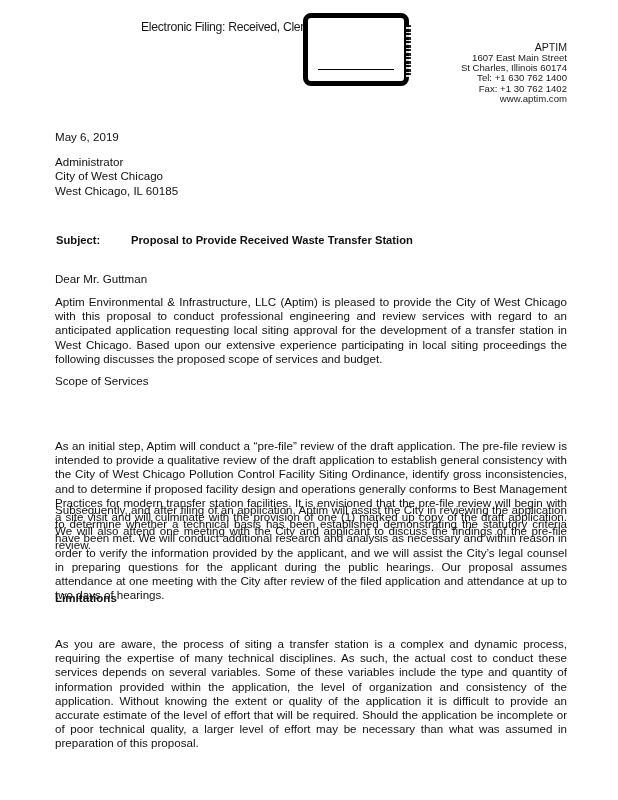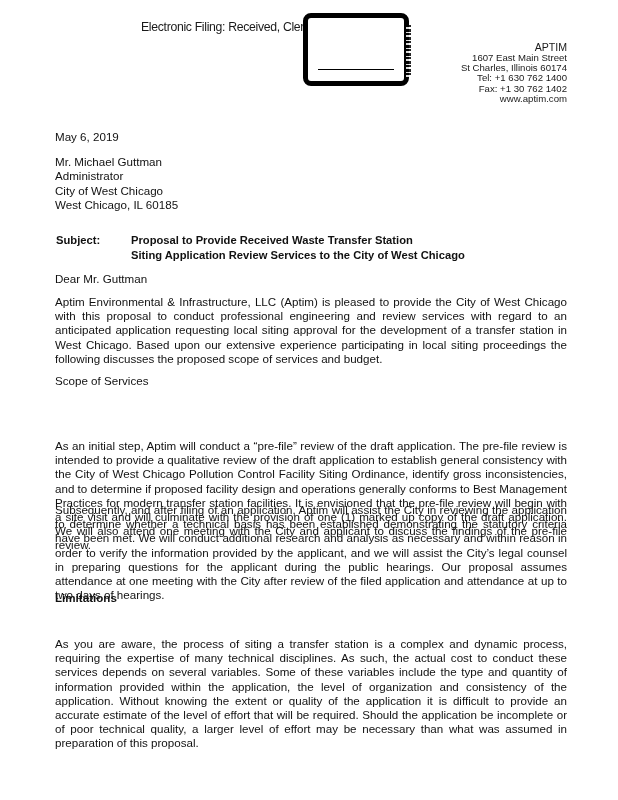--- a/index.html
+++ b/index.html
@@ -133,31 +133,29 @@
     <div>1607 East Main Street</div>
     <div>St Charles, Illinois 60174</div>
     <div>Tel: +1 630 762 1400</div>
     <div>Fax: +1 30 762 1402</div>
     <div>www.aptim.com</div>
   </div>
 
   <div class="text-block date">May 6, 2019</div>
 
   <div class="text-block address">
-    <div>Mr. Michael Guttman</div>
     <div>Administrator</div>
     <div>City of West Chicago</div>
     <div>West Chicago, IL 60185</div>
   </div>
 
   <div class="subject-row">
     <span class="subject-label">Subject:</span>
     <div class="subject-value">
       <div>Proposal to Provide Received Waste Transfer Station</div>
-      <div>Siting Application Review Services to the City of West Chicago</div>
     </div>
   </div>
 
   <div class="text-block salutation">Dear Mr. Guttman</div>
 
   <div class="text-block para p1">Aptim Environmental &amp; Infrastructure, LLC (Aptim) is pleased to provide the City of West Chicago with this proposal to conduct professional engineering and review services with regard to an anticipated application requesting local siting approval for the development of a transfer station in West Chicago. Based upon our extensive experience participating in local siting proceedings the following discusses the proposed scope of services and budget.</div>
 
   <div class="text-block h-scope">Scope of Services</div>
 
   <div class="text-block para p2">As an initial step, Aptim will conduct a “pre-file” review of the draft application.  The pre-file review is intended to provide a qualitative review of the draft application to establish general consistency with the City of West Chicago Pollution Control Facility Siting Ordinance, identify gross inconsistencies, and to determine if proposed facility design and operations generally conforms to Best Management Practices for modern transfer station facilities.  It is envisioned that the pre-file review will begin with a site visit and will culminate with the provision of one (1) marked up copy of the draft application.  We will also attend one meeting with the City and applicant to discuss the findings of the pre-file review.</div>

